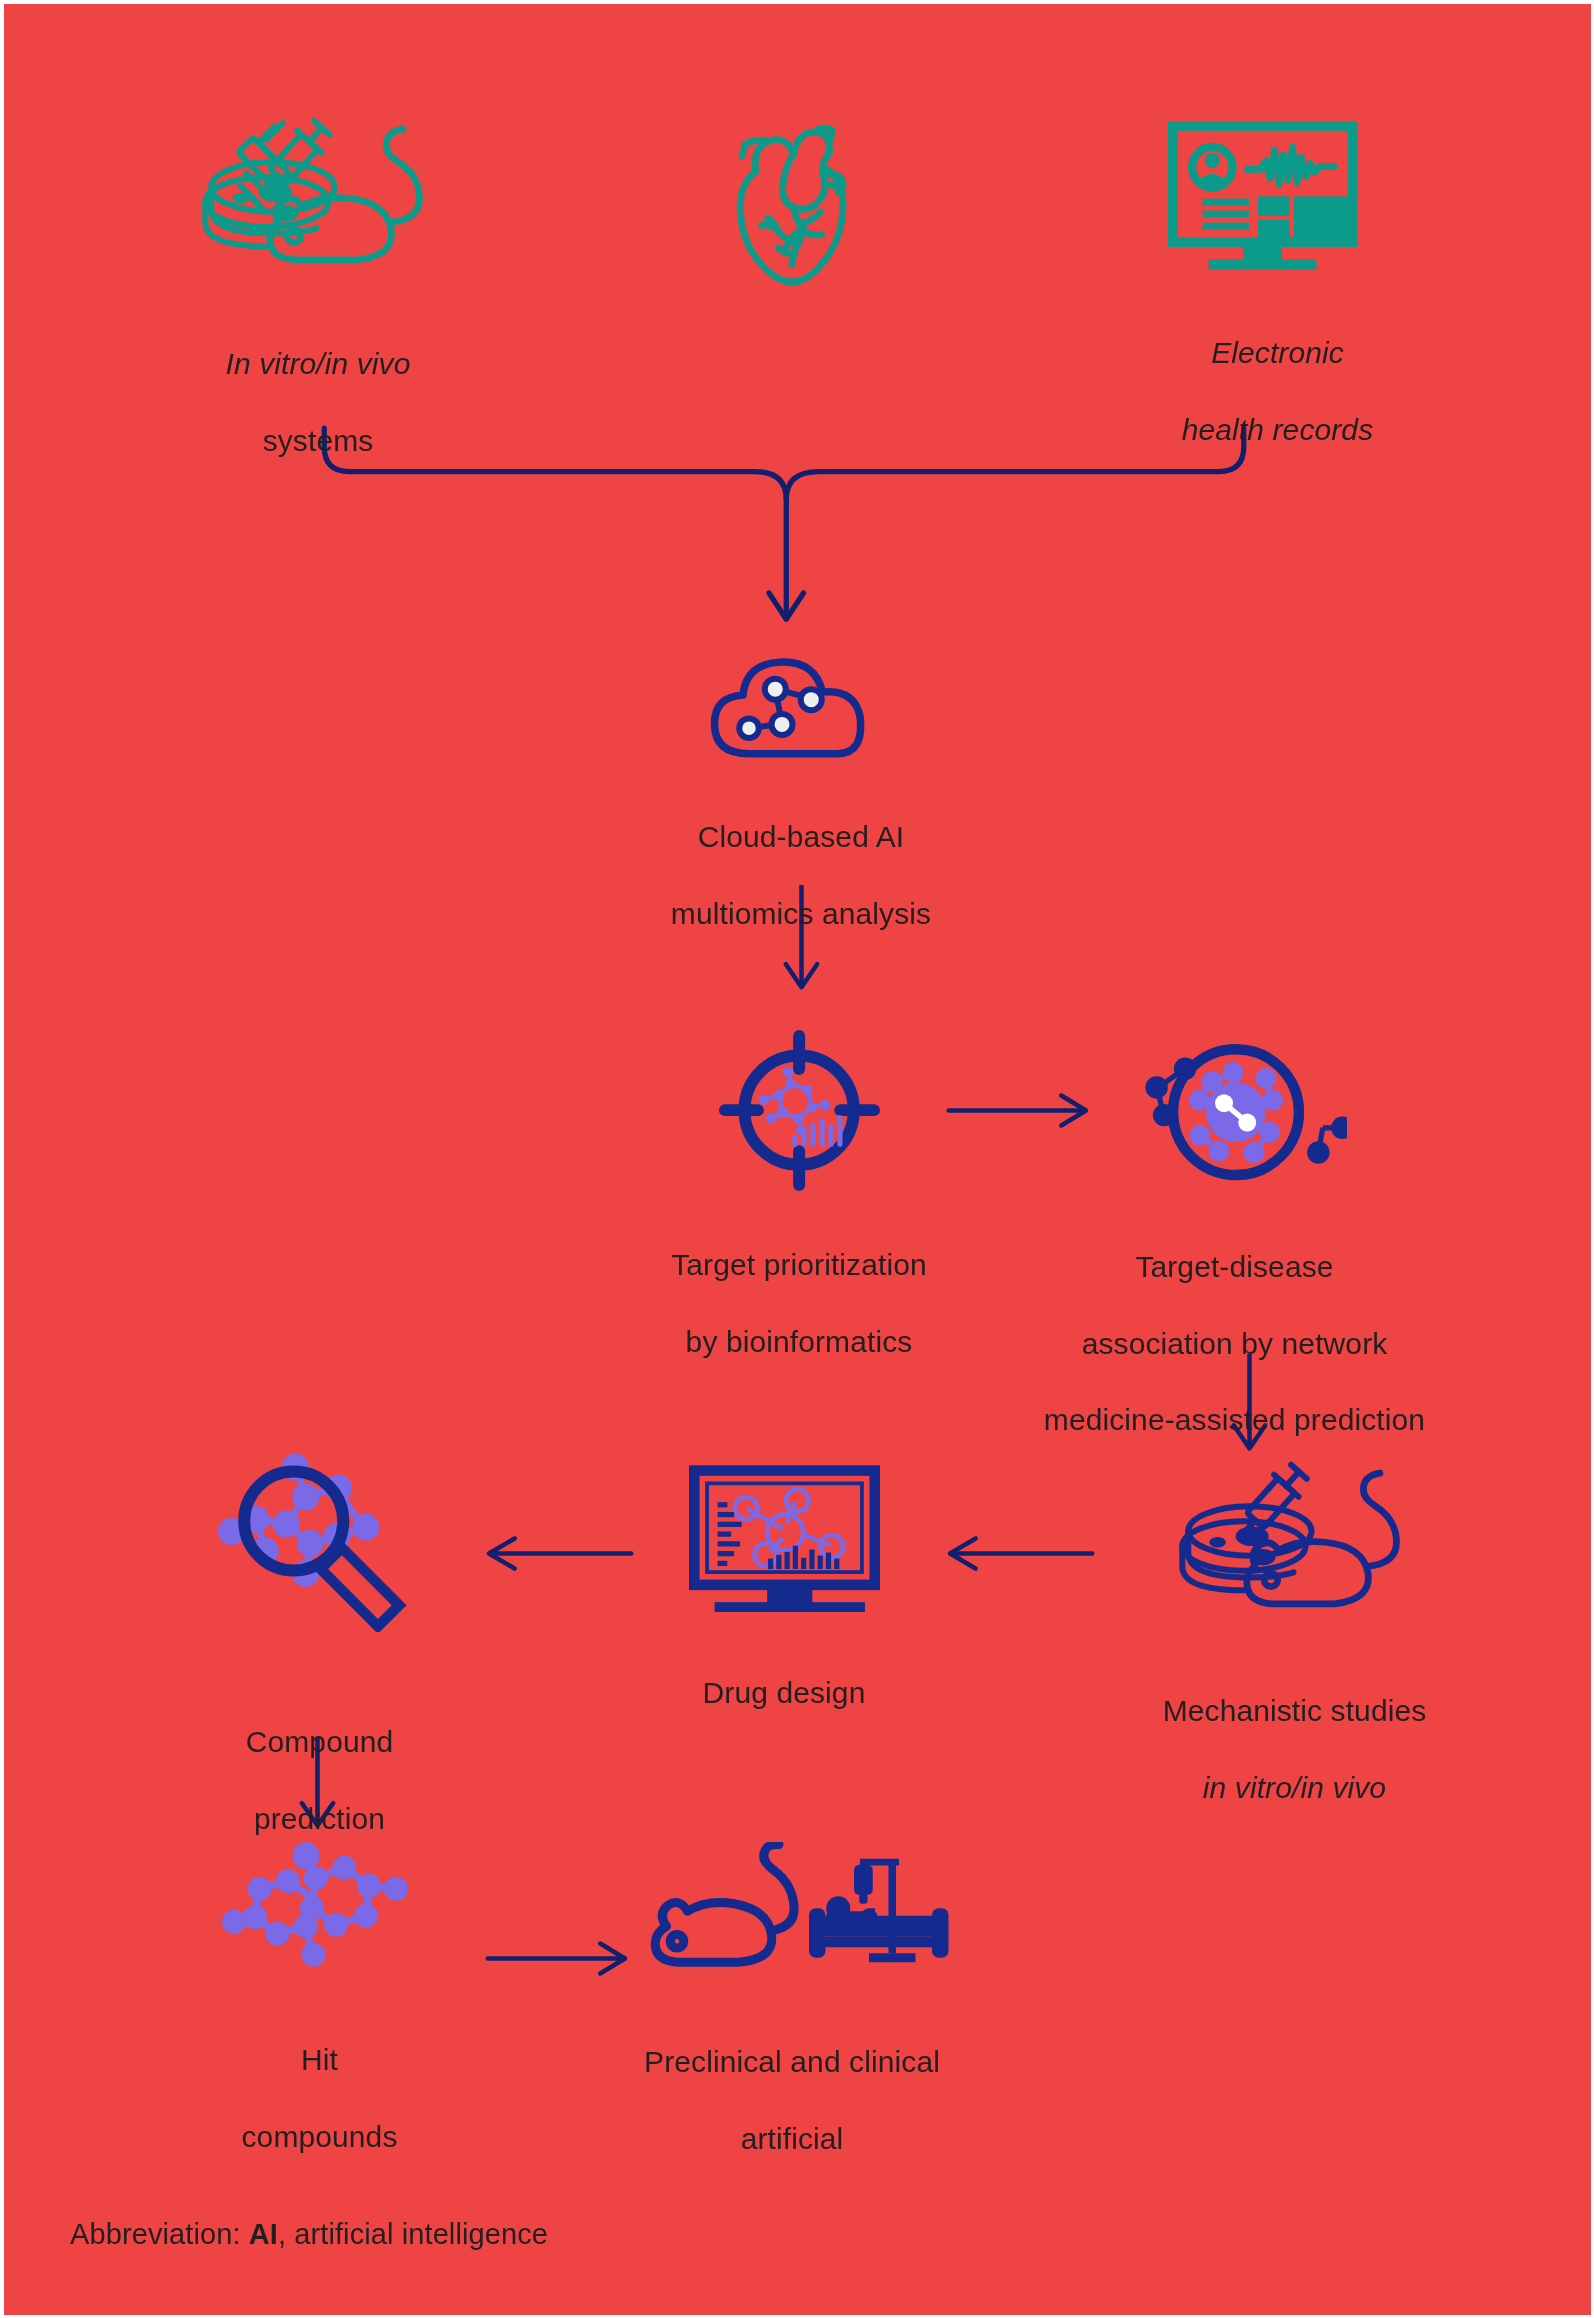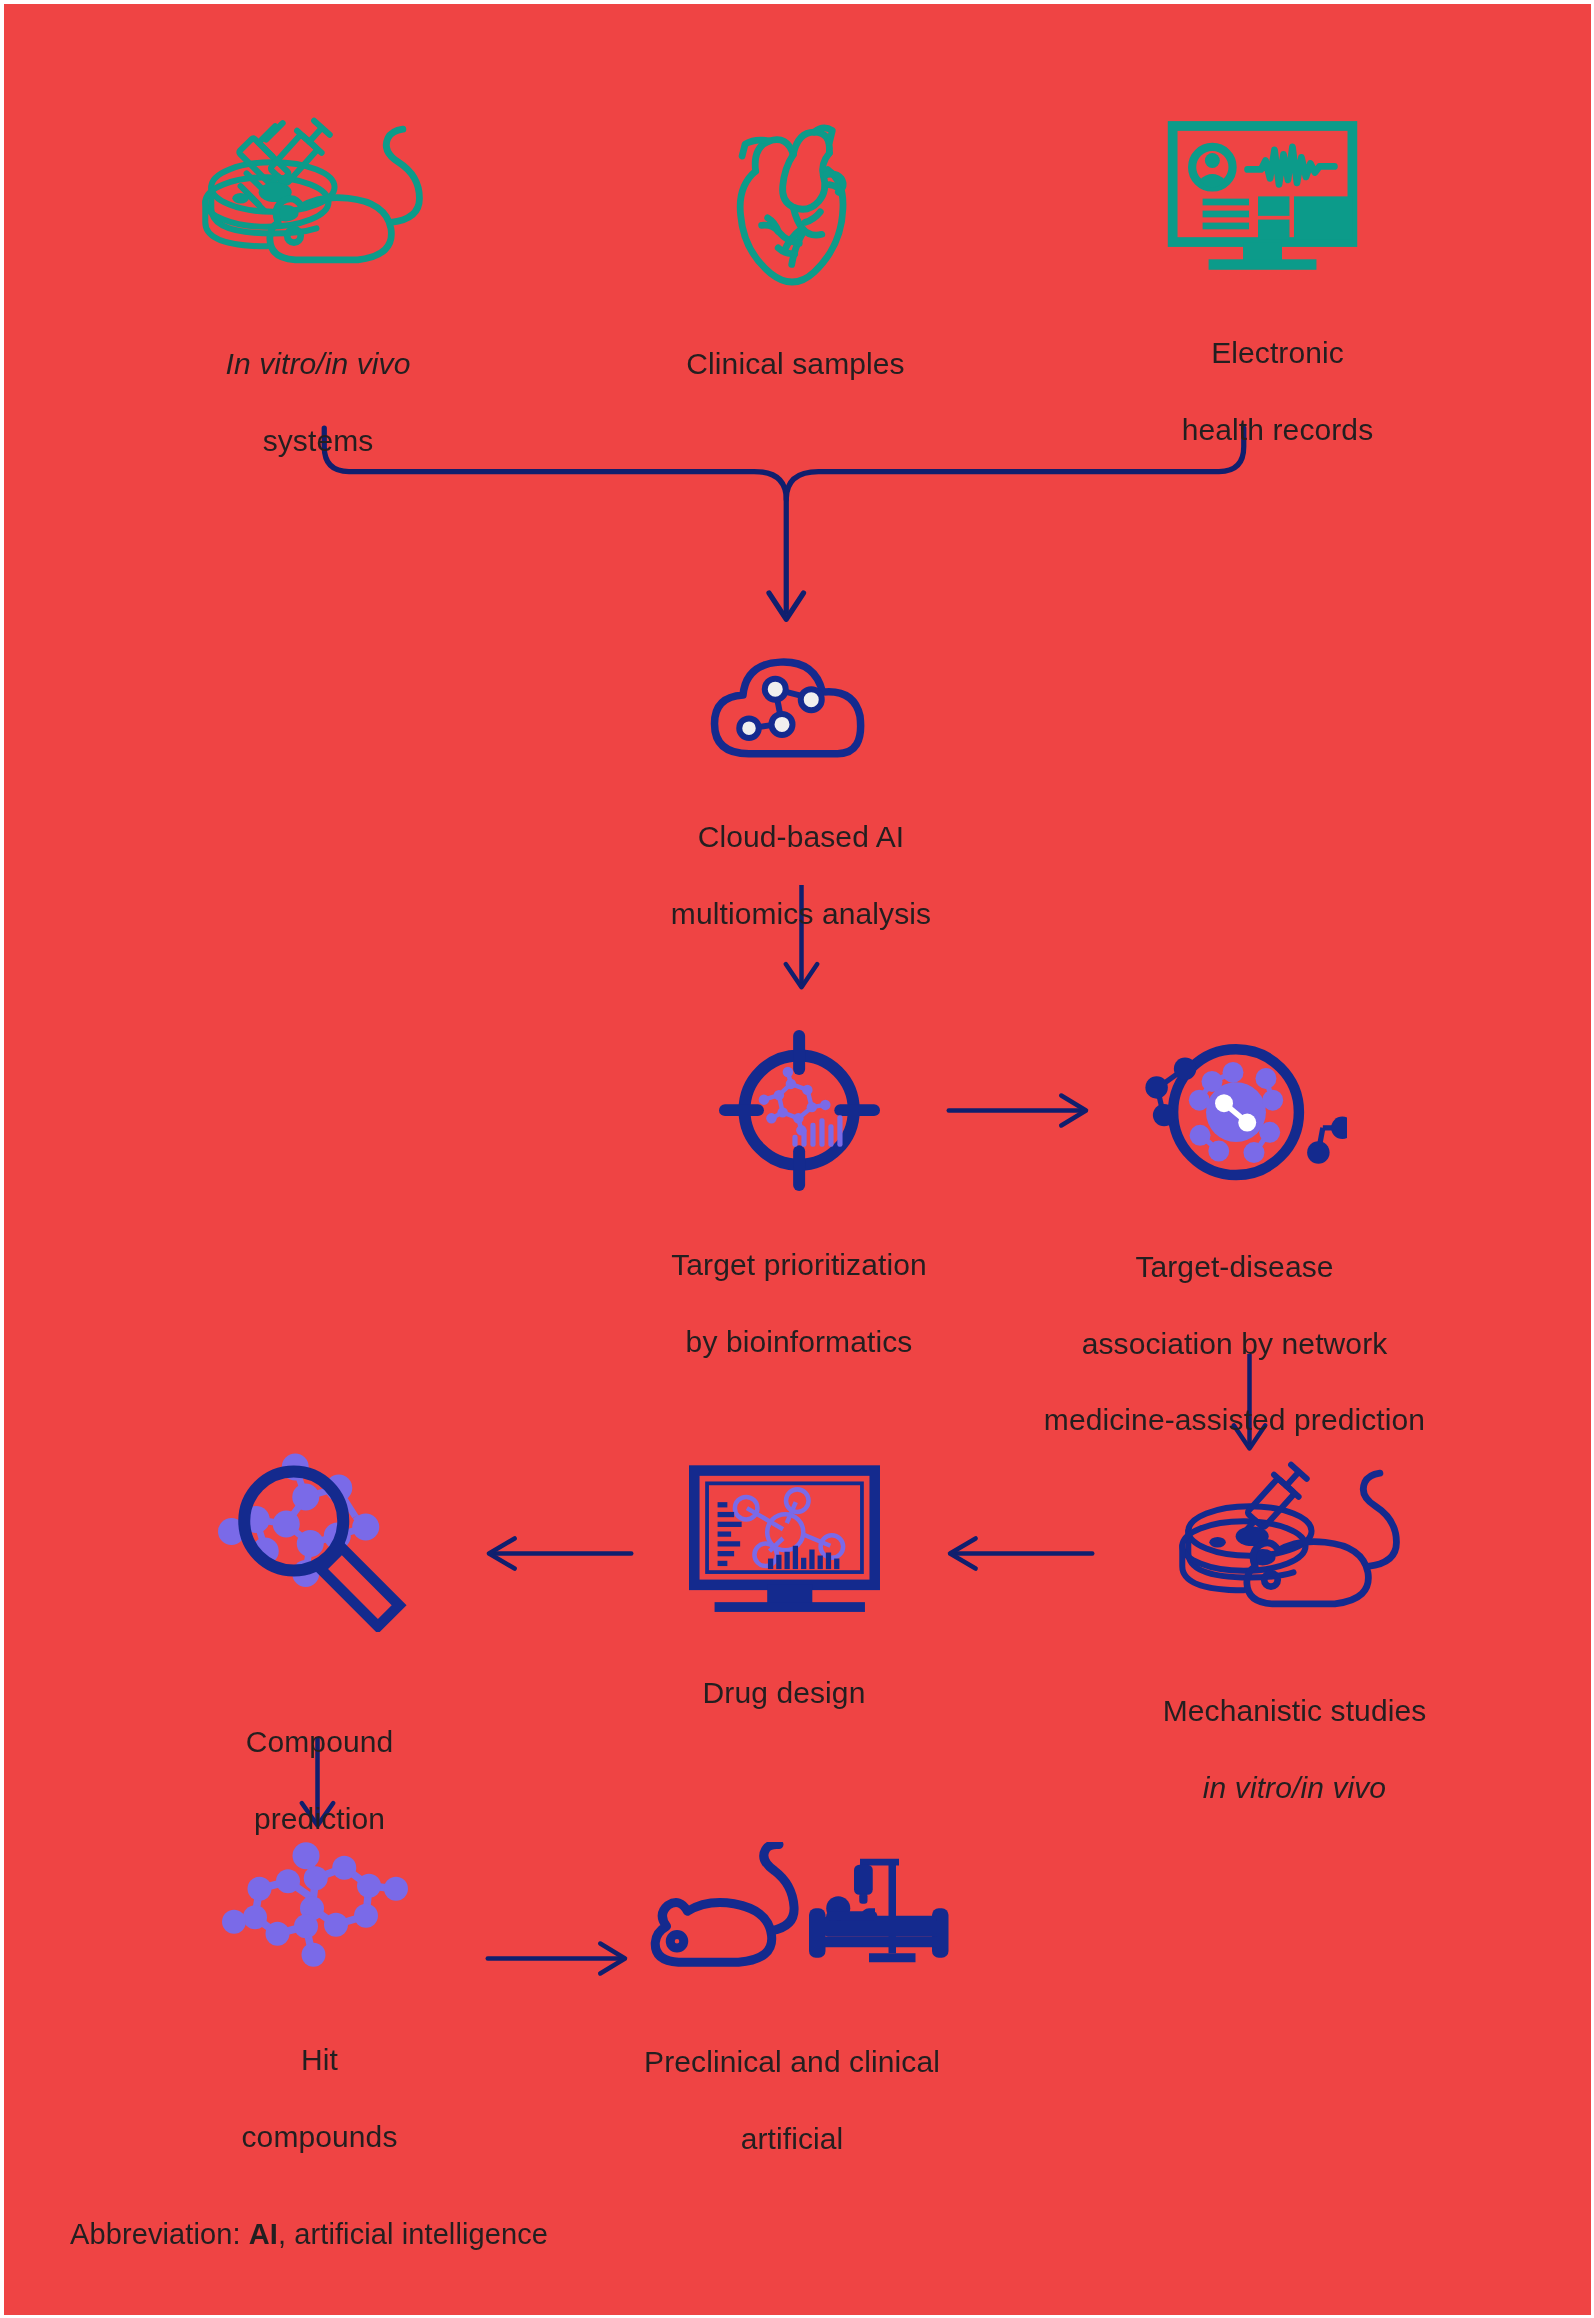--- a/index.html
+++ b/index.html
@@ -181,23 +181,20 @@
         <path d="M 112,120 Q 116,138 124,148 Q 134,160 150,156"></path>
         <path d="M 124,148 Q 108,160 100,178"></path>
 
         <path d="M 126,152 Q 114,172 110,196"></path>
         <path d="M 120,168 Q 104,166 92,152 Q 84,142 70,144"></path>
         <path d="M 92,152 Q 88,140 78,134"></path>
         <path d="M 114,182 Q 100,182 92,174"></path>
         <path d="M 128,140 Q 140,136 148,126"></path>
       </g>
     </svg>
-    <div class="label" style="margin-top:16.5px;">
-      <span>Clinical samples</span>
-    </div>
   </div>
 
   <div class="node" style="left:1116px; top:116px; width:315px;">
     <svg class="icon" width="225" height="161" viewBox="0 0 300 215">
 
       <rect x="10" y="8" width="240" height="155" fill="none" stroke="#0c9b8a" stroke-width="13"></rect>
 
       <rect x="104" y="163" width="52" height="28" fill="#0c9b8a"></rect>
       <rect x="58" y="186" width="144" height="14" fill="#0c9b8a"></rect>
 
@@ -212,21 +209,21 @@
       <g fill="#0c9b8a">
         <rect x="50" y="105" width="62" height="9"></rect>
         <rect x="50" y="121" width="62" height="9"></rect>
         <rect x="50" y="137" width="62" height="9"></rect>
 
         <rect x="124" y="102" width="42" height="26"></rect>
         <rect x="124" y="133" width="42" height="26"></rect>
         <rect x="172" y="102" width="78" height="57"></rect>
       </g>
     </svg>
-    <div class="label" style="margin-top:15px;">
+    <div class="label" style="margin-top:15px;font-style:italic;">
       <span>Electronic</span><br>
       <span>health records</span>
     </div>
   </div>
 
   <div class="node" style="left:632px; top:649px; width:330px;">
     <svg class="icon" width="195" height="109" viewBox="0 0 260 145">
       <path d="M 60,134
                Q 14,134 14,94
                Q 14,58 52,56

